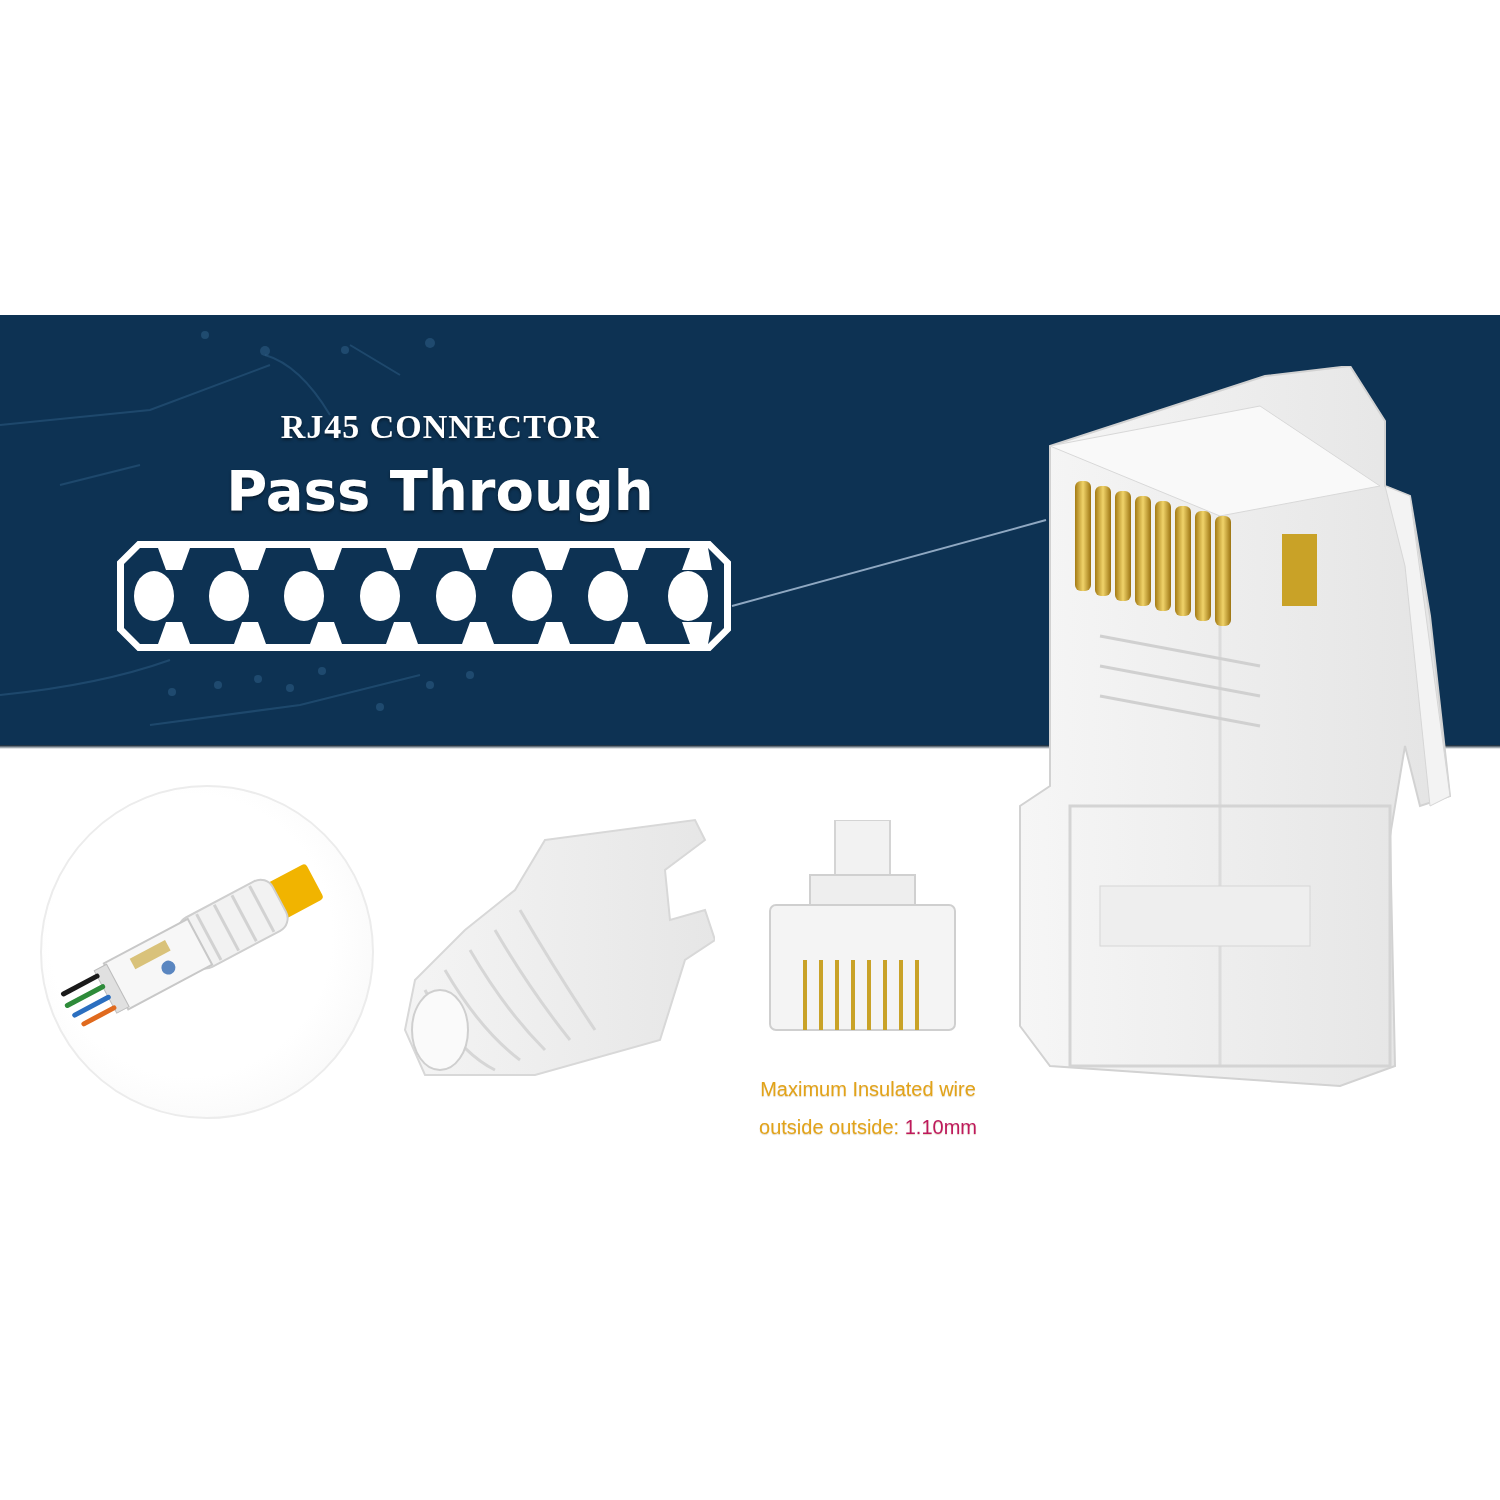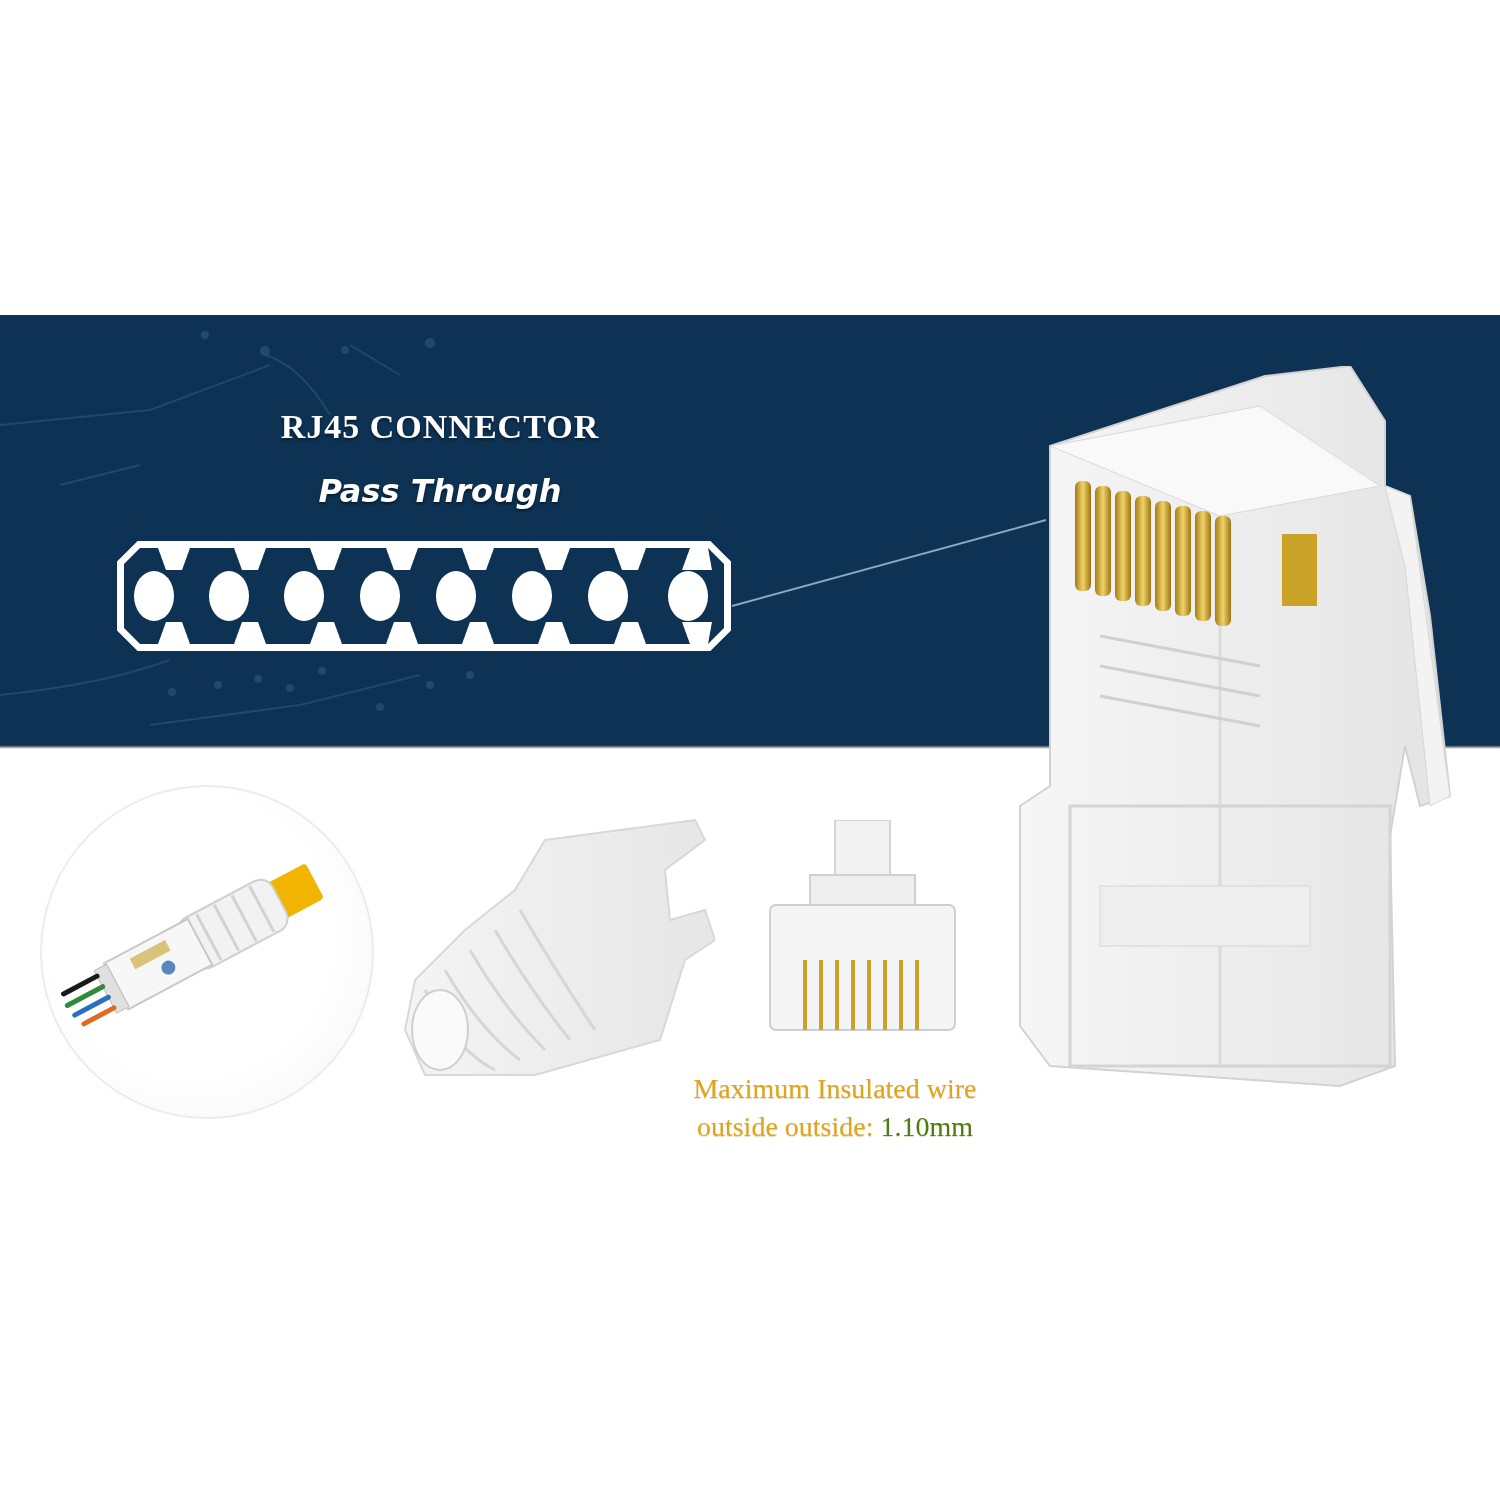--- a/index.html
+++ b/index.html
@@ -1,29 +1,29 @@
 <!DOCTYPE html>
 <html><head>
   <meta charset="utf-8">
   <style>
     html, body { margin:0; padding:0; }
     body { width:1500px; height:1500px; background:#ffffff; position:relative; overflow:hidden; font-family:"DejaVu Sans", sans-serif; }
     .banner { position:absolute; left:0; top:315px; width:1500px; height:432px; background:#0d3253; overflow:hidden; }
     .banner-shadow { position:absolute; left:0; top:745px; width:1500px; height:4px; background:linear-gradient(#061a2c,#ffffff); }
     .circuit { position:absolute; left:0; top:0; width:1500px; height:432px; }
     .title { position:absolute; left:160px; top:398px; width:560px; text-align:center; color:#ffffff; font-weight:bold; font-size:34px; letter-spacing:1px; text-shadow:0 2px 3px rgba(0,0,0,0.45); font-family:Liberation Serif, serif; line-height:58px; }
-    .subtitle { position:absolute; left:160px; top:464px; width:560px; text-align:center; color:#ffffff; font-weight:bold; font-size:32px; text-shadow:0 2px 3px rgba(0,0,0,0.45); line-height:54px;font-style:italic; }
+    .subtitle { position:absolute; left:160px; top:464px; width:560px; text-align:center; color:#ffffff; font-weight:bold; font-size:56px; text-shadow:0 2px 3px rgba(0,0,0,0.45); line-height:54px; }
     .pin-diagram { position:absolute; left:116px; top:540px; width:616px; height:112px; }
     .leader { position:absolute; left:0; top:0; }
     .connector-big { position:absolute; left:1010px; top:366px; width:470px; height:740px; }
     .callout-circle { position:absolute; left:40px; top:785px; width:330px; height:330px; border-radius:50%; background:radial-gradient(circle at 45% 45%, #ffffff 55%, #f3f3f3 100%); border:2px solid #ececec; }
     .boot { position:absolute; left:395px; top:810px; width:320px; height:270px; }
     .small-conn { position:absolute; left:765px; top:820px; width:195px; height:215px; }
-    .note { position:absolute; left:635px; top:1070px; width:400px; text-align:center; font-size:28px; line-height:38px; color:#e2a319; font-family:Liberation Serif, serif; text-shadow:0 1px 1px rgba(140,90,0,0.25); }
-    .note .val { color:#4d7c0f; }
+    .note { position:absolute; left:668px; top:1070px; width:400px; text-align:center; font-size:20px; line-height:38px; color:#e2a319; font-family:Liberation Sans, sans-serif; text-shadow:0 1px 1px rgba(140,90,0,0.25); }
+    .note .val { color:#be185d; }
   </style>
 </head>
 <body>
 
 <div class="banner">
   <svg class="circuit" viewBox="0 0 1500 432">
     <g stroke="#2c5b82" stroke-width="2" fill="none" opacity="0.55">
       <path d="M265 40 Q300 50 330 100"></path>
       <path d="M0 110 L150 95 L270 50"></path>
       <path d="M350 30 L400 60"></path>

